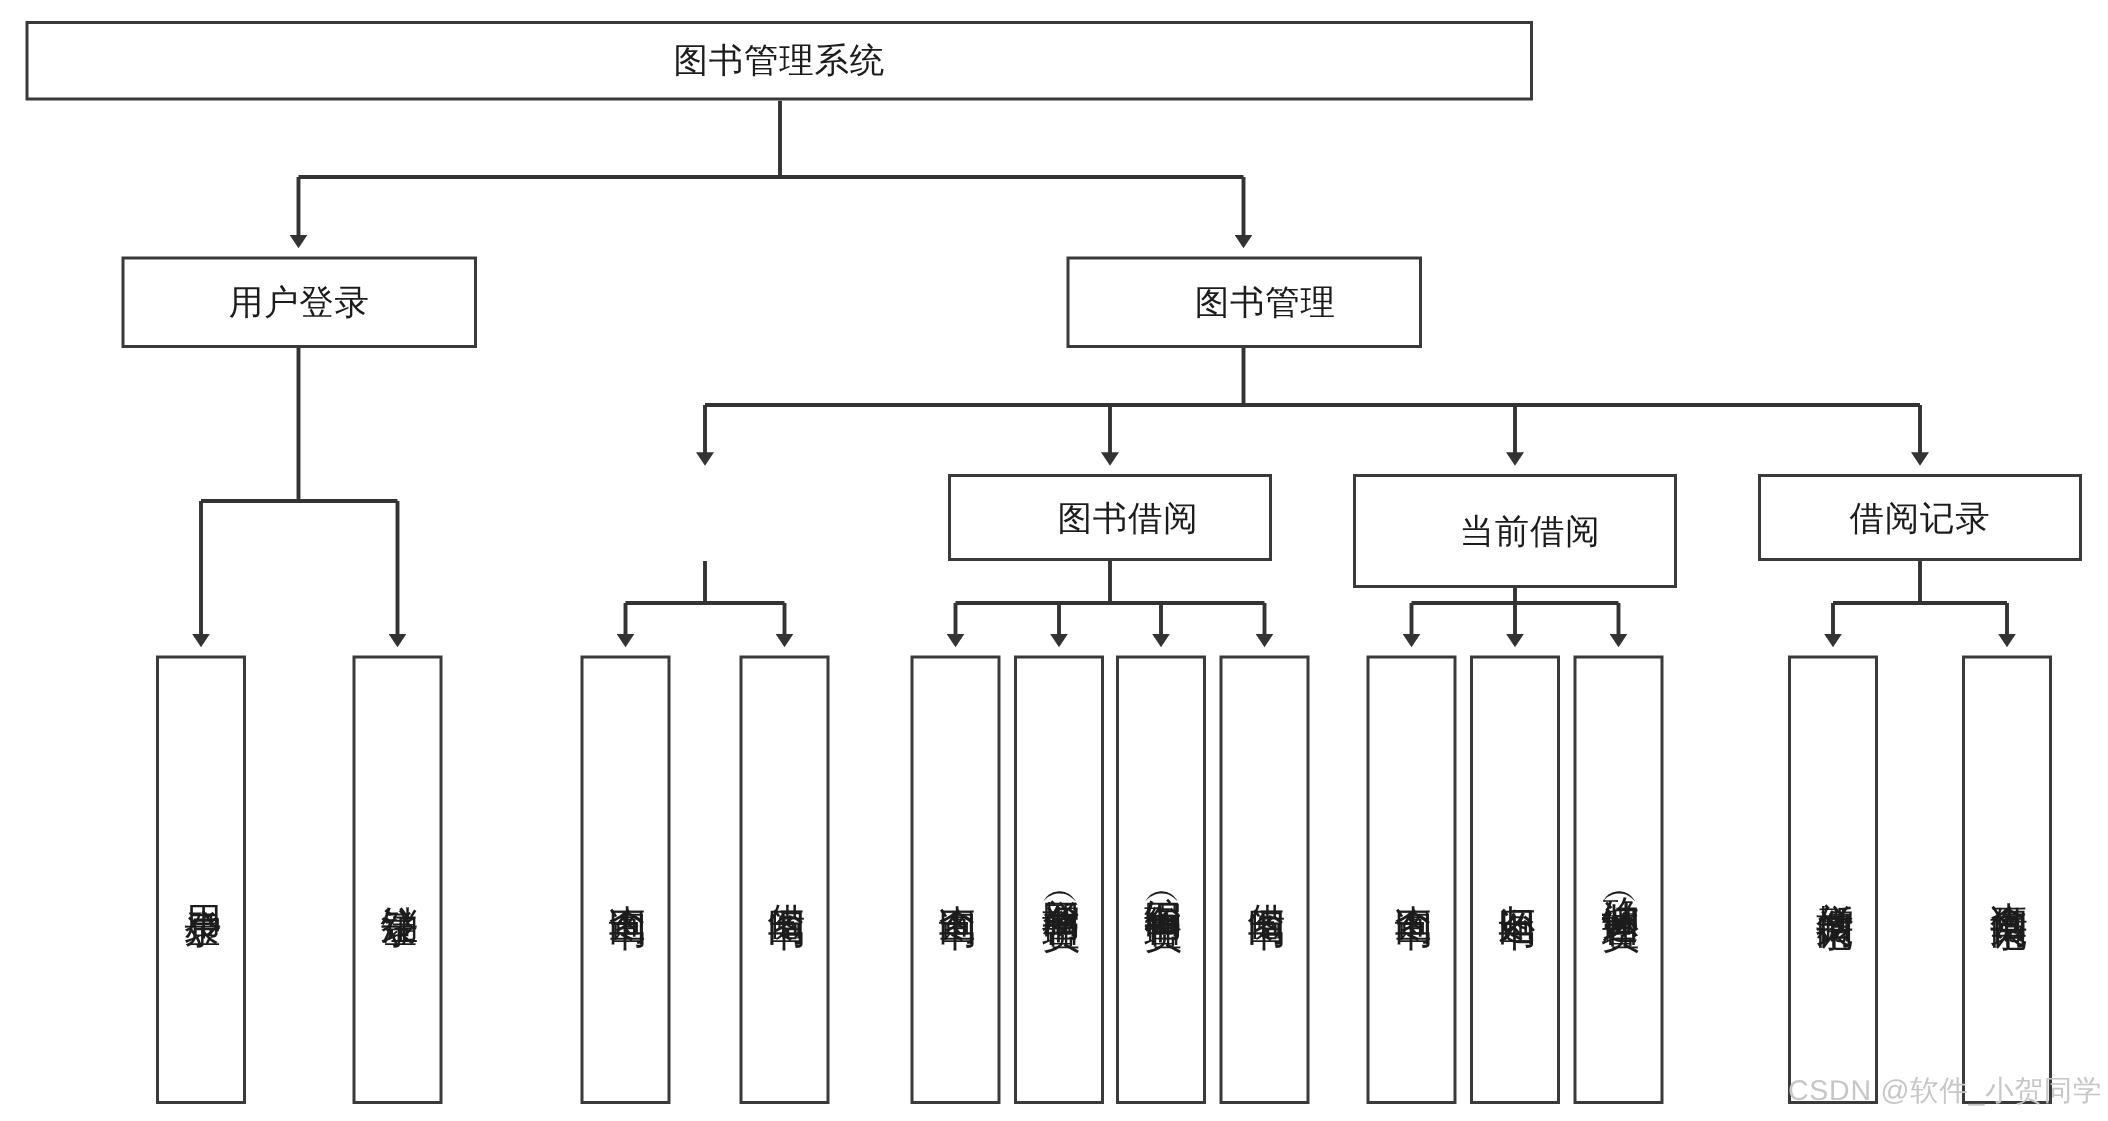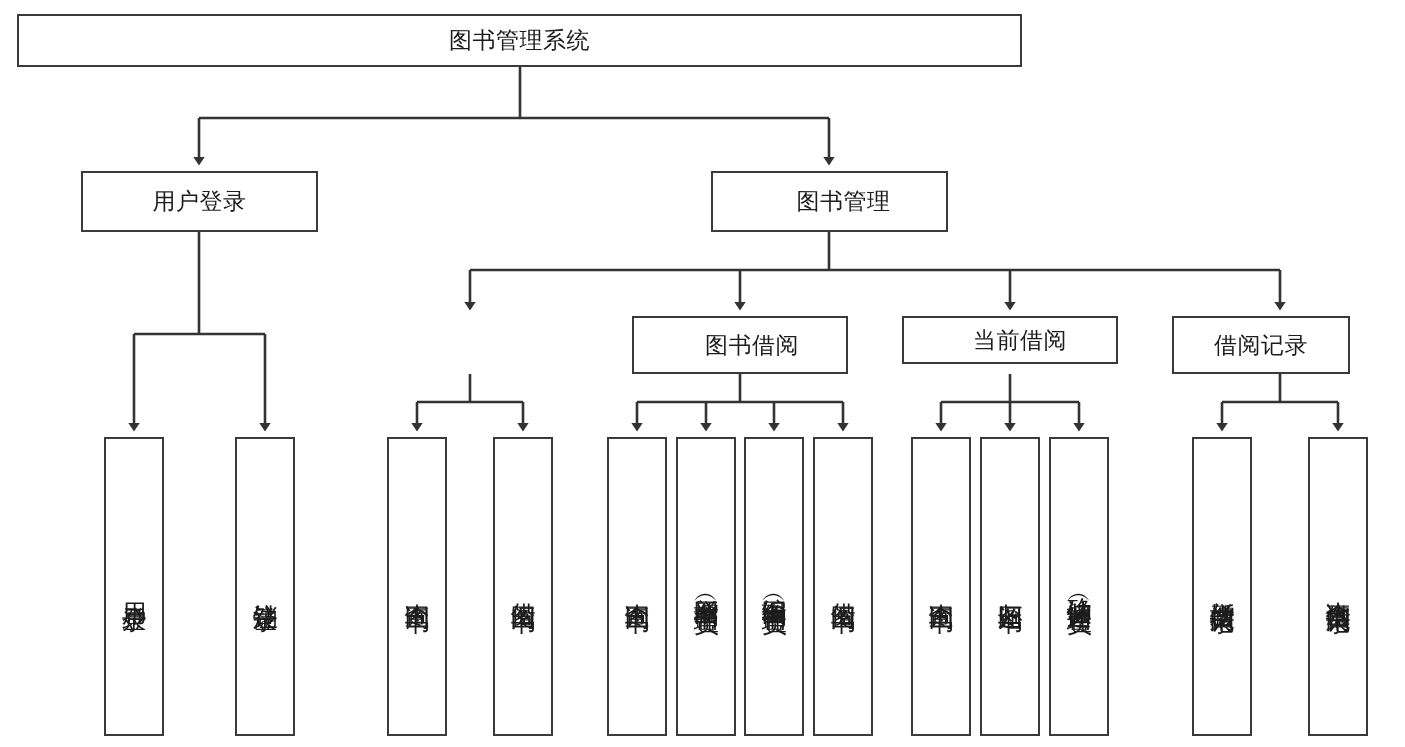--- a/index.html
+++ b/index.html
@@ -127,24 +127,24 @@
   <div class="node horiz" style="left:81px; top:171px; width:237px; height:61px;">
     <span>用户登录</span>
   </div>
   <div class="node horiz" style="left:711px; top:171px; width:237px; height:61px;padding-left:28px;">
     <span>图书管理</span>
   </div>
 
   <div class="node horiz" style="left:632px; top:316px; width:216px; height:58px;padding-left:24px;">
     <span>图书借阅</span>
   </div>
-  <div class="node horiz" style="left:902px; top:316px; width:216px; height:48px;padding-left:20px;">
+  <div class="node horiz" style="left:902px; top:316px; width:216px; height:76px;padding-left:20px;">
     <span>当前借阅</span>
   </div>
-  <div class="node horiz" style="left:1172px; top:316px; width:178px; height:58px;">
+  <div class="node horiz" style="left:1172px; top:316px; width:216px; height:58px;">
     <span>借阅记录</span>
   </div>
 
   <div class="node vert" style="left:104px; top:437px; width:60px; height:299px;">
     <span class="vtext">用户登录</span>
   </div>
   <div class="node vert" style="left:235px; top:437px; width:60px; height:299px;">
     <span class="vtext">注销登录</span>
   </div>
 
@@ -178,14 +178,15 @@
     <span class="vtext">确认归还（管理员）</span>
   </div>
 
   <div class="node vert" style="left:1192px; top:437px; width:60px; height:299px;">
     <span class="vtext">新增借阅记录</span>
   </div>
   <div class="node vert" style="left:1308px; top:437px; width:60px; height:299px;">
     <span class="vtext">查询借阅记录</span>
   </div>
 
+  <div class="watermark" style="left:1192px; top:714px;">CSDN @软件_小贺同学</div>
 
 </div>
 
 </body></html>

